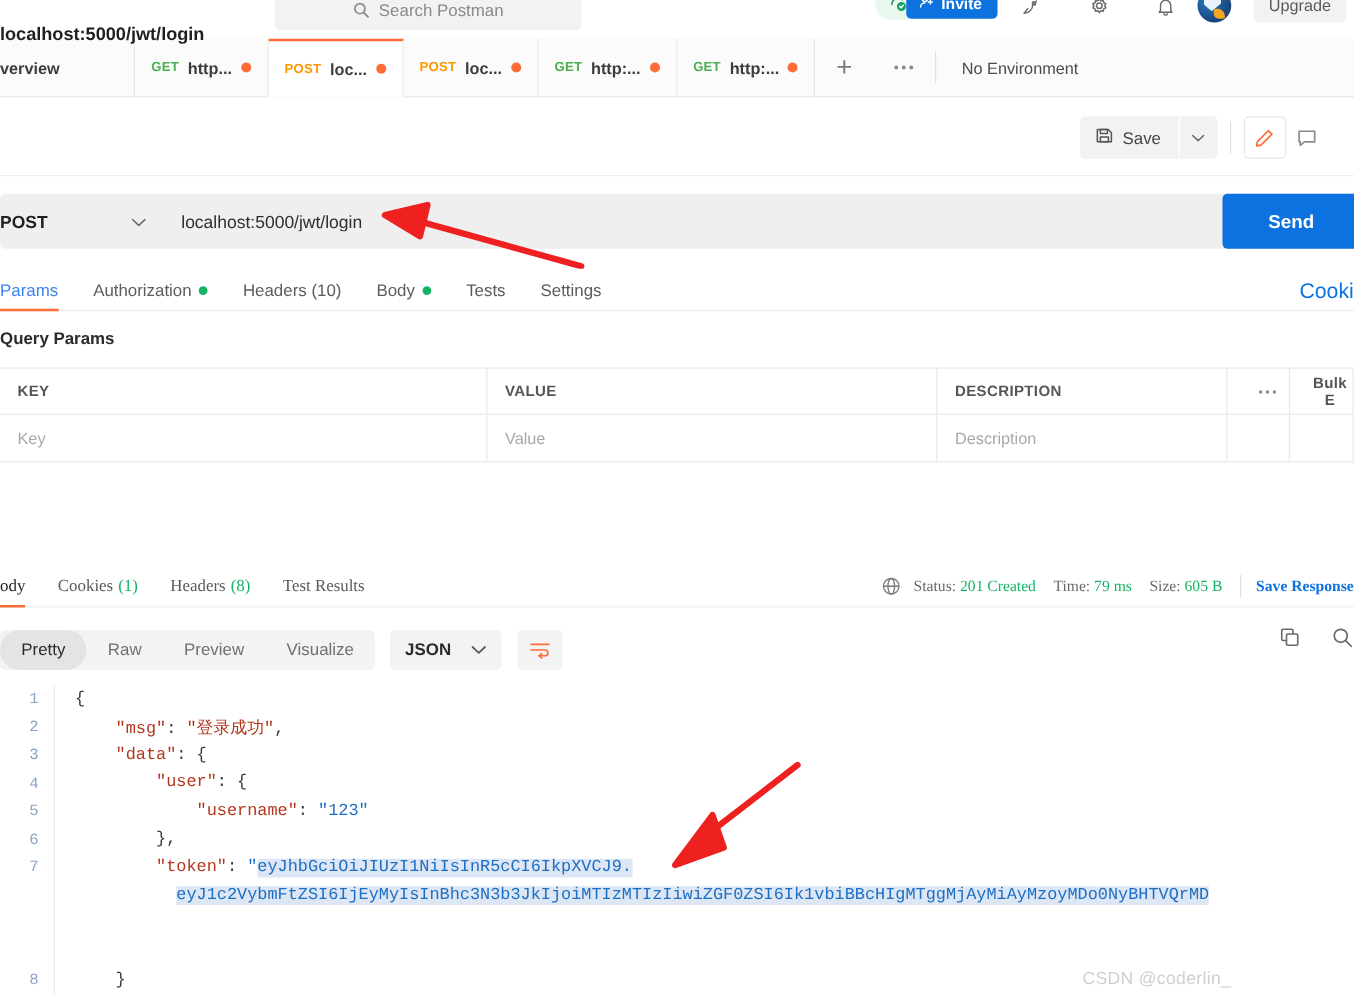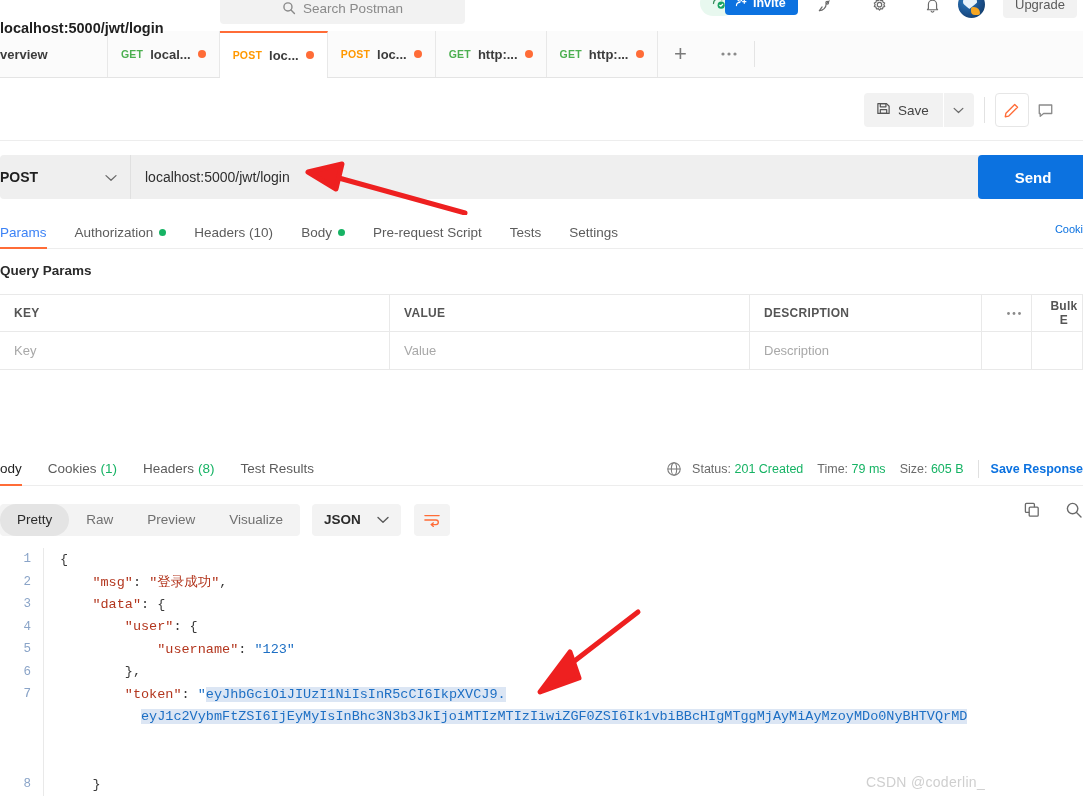--- a/index.html
+++ b/index.html
@@ -201,21 +201,21 @@
   }
   .rtab:first-child { margin-left: 0; }
   .rtab.active { color: #3b82f6; }
   .rtab.active::after {
     content: ''; position: absolute; left: 0; right: 0; bottom: 0;
     height: 2px; background: #ff6c37;
   }
   .gdot { width: 7px; height: 7px; border-radius: 50%; background: #16b364; }
   .cookies-link {
     position: absolute; right: 0px; top: 7px;
-    font-size: 11px; color: #0c72e0; cursor: pointer; white-space: nowrap;
+    font-size: 17px; color: #0c72e0; cursor: pointer; white-space: nowrap;
   }
 
   
   .qp-title {
     position: absolute; top: 263px; left: 0px;
     font-size: 13.5px; font-weight: bold; color: #2b2b2b;
   }
   .ptable {
     position: absolute; top: 294px; left: 0px; width: 1083px;
   }
@@ -239,20 +239,21 @@
     width: 50px; justify-content: center; padding-left: 0;
     color: #8a8a8a; letter-spacing: 1px;
   }
   .col-bulk { flex: 1; color: #1f1f1f; font-weight: bold; font-size: 13px; }
 
   
   .resp-tabs {
     position: absolute; top: 452px; left: 0; width: 1083px; height: 34px;
     display: flex; align-items: center;
     border-bottom: 1px solid #ededed;
+    font-family: Liberation Serif, serif;
   }
   .rs-tab {
     font-size: 13.5px; color: #5c5c5c; margin-right: 26px;
     height: 34px; display: flex; align-items: center; cursor: pointer;
     position: relative;
   }
   .rs-tab.active { color: #1f1f1f; }
   .rs-tab.active::after {
     content:''; position:absolute; left:0; right:0; bottom:0; height:2px; background:#ff6c37;
   }
@@ -396,21 +397,21 @@
   </div>
 </div>
 
 <div class="tabsrow">
   <div class="tab overview">
     <span class="tlabel">verview</span>
   </div>
 
   <div class="tab">
     <span class="verb get">GET</span>
-    <span class="tlabel">local...</span>
+    <span class="tlabel">http...</span>
     <span class="dot-unsaved"></span>
   </div>
 
   <div class="tab active">
     <span class="verb post">POST</span>
     <span class="tlabel">loc...</span>
     <span class="dot-unsaved"></span>
   </div>
 
   <div class="tab">
@@ -433,20 +434,21 @@
 
   <div class="tab-plus">+</div>
   <div class="tab-more">
     <svg width="18" height="6" viewBox="0 0 18 6">
         <circle cx="3" cy="3" r="1.6" fill="#8a8a8a"></circle>
         <circle cx="9" cy="3" r="1.6" fill="#8a8a8a"></circle>
         <circle cx="15" cy="3" r="1.6" fill="#8a8a8a"></circle>
       </svg>
   </div>
   <div class="env-divider"></div>
+  <div class="env-label">No Environment</div>
 </div>
 
 <div class="titlerow"></div>
 <div class="req-title">localhost:5000/jwt/login</div>
 
 <div class="save-group">
   <div class="save-btn">
     <span>
       <svg width="15" height="15" viewBox="0 0 16 16" fill="none" stroke="#555" stroke-width="1.3" stroke-linejoin="round">
         <path d="M2 2.8h9.2L14 5.6V13.2H2z"></path>
@@ -494,23 +496,20 @@
   <div class="rtab">
     <span>Authorization</span>
     <span class="gdot"></span>
   </div>
   <div class="rtab">
     <span>Headers (10)</span>
   </div>
   <div class="rtab">
     <span>Body</span>
     <span class="gdot"></span>
-  </div>
-  <div class="rtab">
-    <span>Pre-request Script</span>
   </div>
   <div class="rtab">
     <span>Tests</span>
   </div>
   <div class="rtab">
     <span>Settings</span>
   </div>
   <div class="cookies-link">Cooki</div>
 </div>
 

